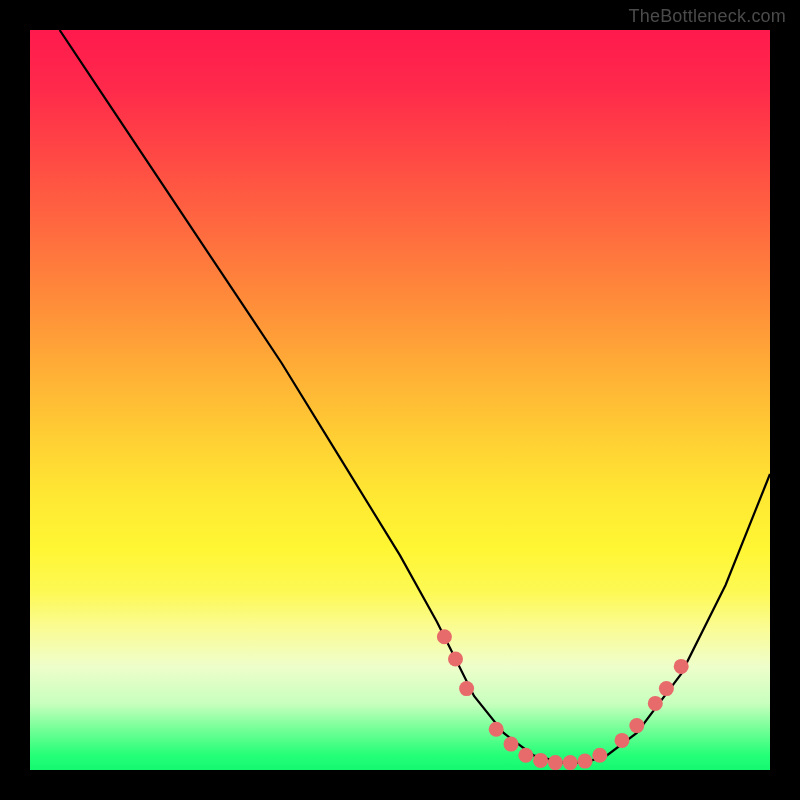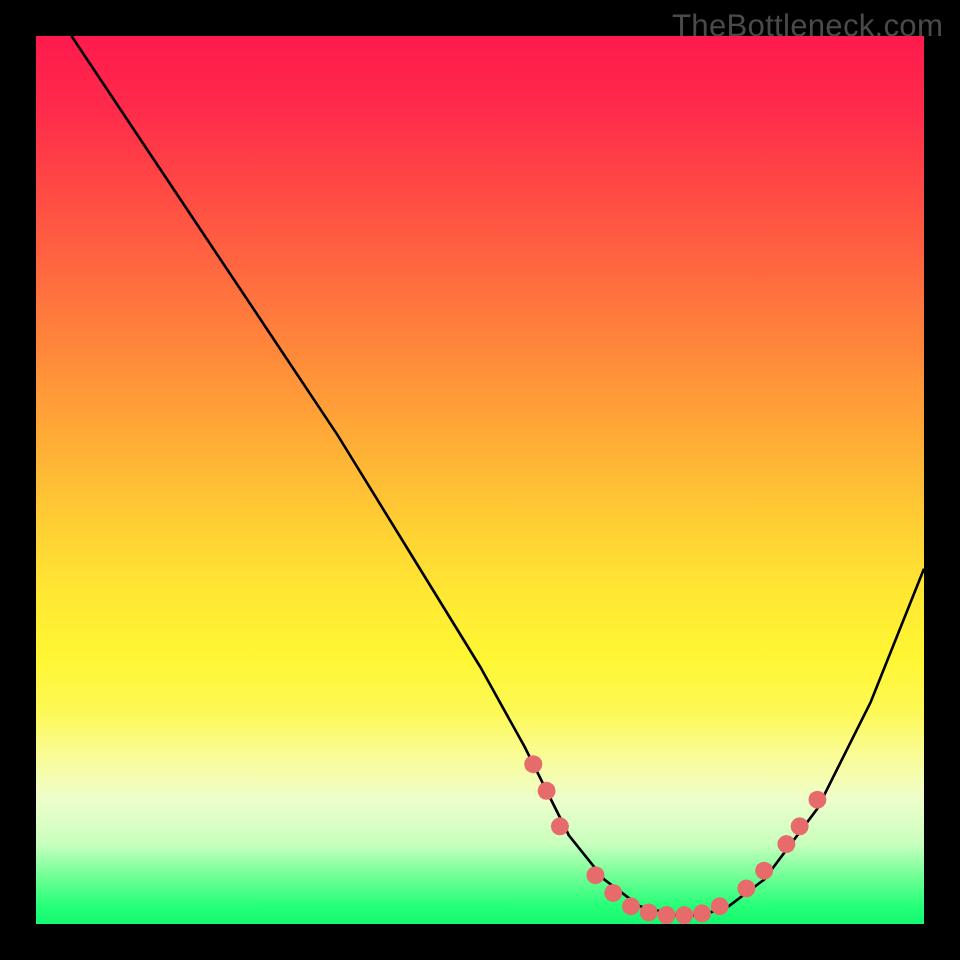--- a/index.html
+++ b/index.html
@@ -9,21 +9,21 @@
     background: #000;
     position: relative;
     font-family: Arial, sans-serif;
     overflow: hidden;
   }
   .watermark {
     position: absolute;
     top: 6px;
     right: 14px;
     color: #4a4a4a;
-    font-size: 26px;
+    font-size: 18px;
     font-weight: 500;
     z-index: 10;
     letter-spacing: 0.2px;
   }
   .plot-area {
     position: absolute;
     left: 30px;
     top: 30px;
     width: 740px;
     height: 740px;

